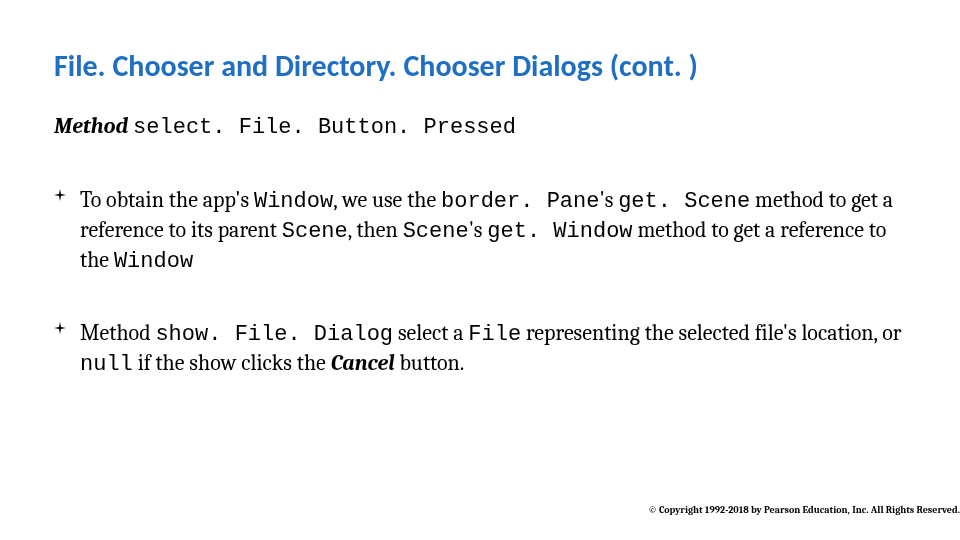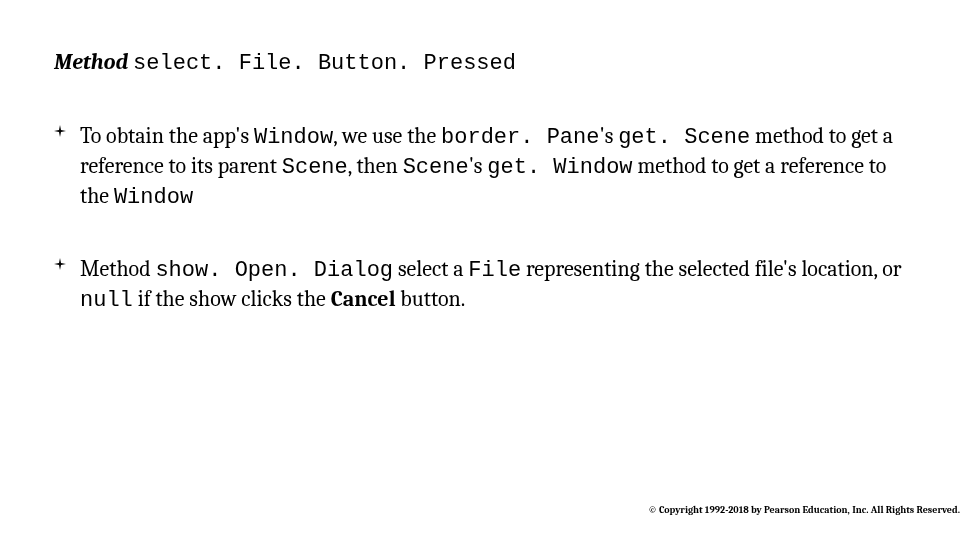--- a/index.html
+++ b/index.html
@@ -60,45 +60,46 @@
   }
   ul.bullets > li .glyph {
     position: absolute;
     left: 0;
     top: 2px;
     font-family: Arial, sans-serif;
     font-size: 13px;
     color: #000;
     font-weight: 700;
   }
-  .bold { font-weight: 700; }
+  .bold { font-weight: 700; font-style: italic; }
   .footer {
     position: absolute;
     bottom: 24px;
     left: 0;
     width: 100%;
     text-align: right;
     font-size: 10px;
     font-family: Cambria, Georgia, serif;
     color: #000;
     font-weight: 600;
   }
 </style>
 </head>
 <body>
 
 <div class="slide">
+  <div class="title">File. Chooser and Directory. Chooser Dialogs (cont. )</div>
 
   <div class="subheading">
     <span class="ital">Method </span><span class="mono">select. File. Button. Pressed</span>
   </div>
 
   <ul class="bullets">
       <li><span class="glyph"><svg width="12" height="12" viewBox="0 0 12 12">
             <path d="M6 0 L7 5 L12 6 L7 7 L6 12 L5 7 L0 6 L5 5 Z" fill="#000"></path>
           </svg></span><span>To obtain the app's </span><span class="mono">Window</span><span>, we use the </span><span class="mono">border. Pane</span><span>'s </span><span class="mono">get. Scene</span><span> method to get a reference to its parent </span><span class="mono">Scene</span><span>, then </span><span class="mono">Scene</span><span>'s </span><span class="mono">get. Window</span><span> method to get a reference to the </span><span class="mono">Window</span></li>
       <li><span class="glyph"><svg width="12" height="12" viewBox="0 0 12 12">
             <path d="M6 0 L7 5 L12 6 L7 7 L6 12 L5 7 L0 6 L5 5 Z" fill="#000"></path>
-          </svg></span><span>Method </span><span class="mono">show. Open. Dialog</span><span> select a </span><span class="mono">File</span><span> representing the selected file's location, or </span><span class="mono">null</span><span> if the show clicks the </span><span class="bold">Cancel</span><span> button.</span></li>
+          </svg></span><span>Method </span><span class="mono">show. File. Dialog</span><span> select a </span><span class="mono">File</span><span> representing the selected file's location, or </span><span class="mono">null</span><span> if the show clicks the </span><span class="bold">Cancel</span><span> button.</span></li>
     </ul>
 
   <div class="footer">© Copyright 1992-2018 by Pearson Education, Inc. All Rights Reserved.</div>
 </div>
 
 </body></html>

